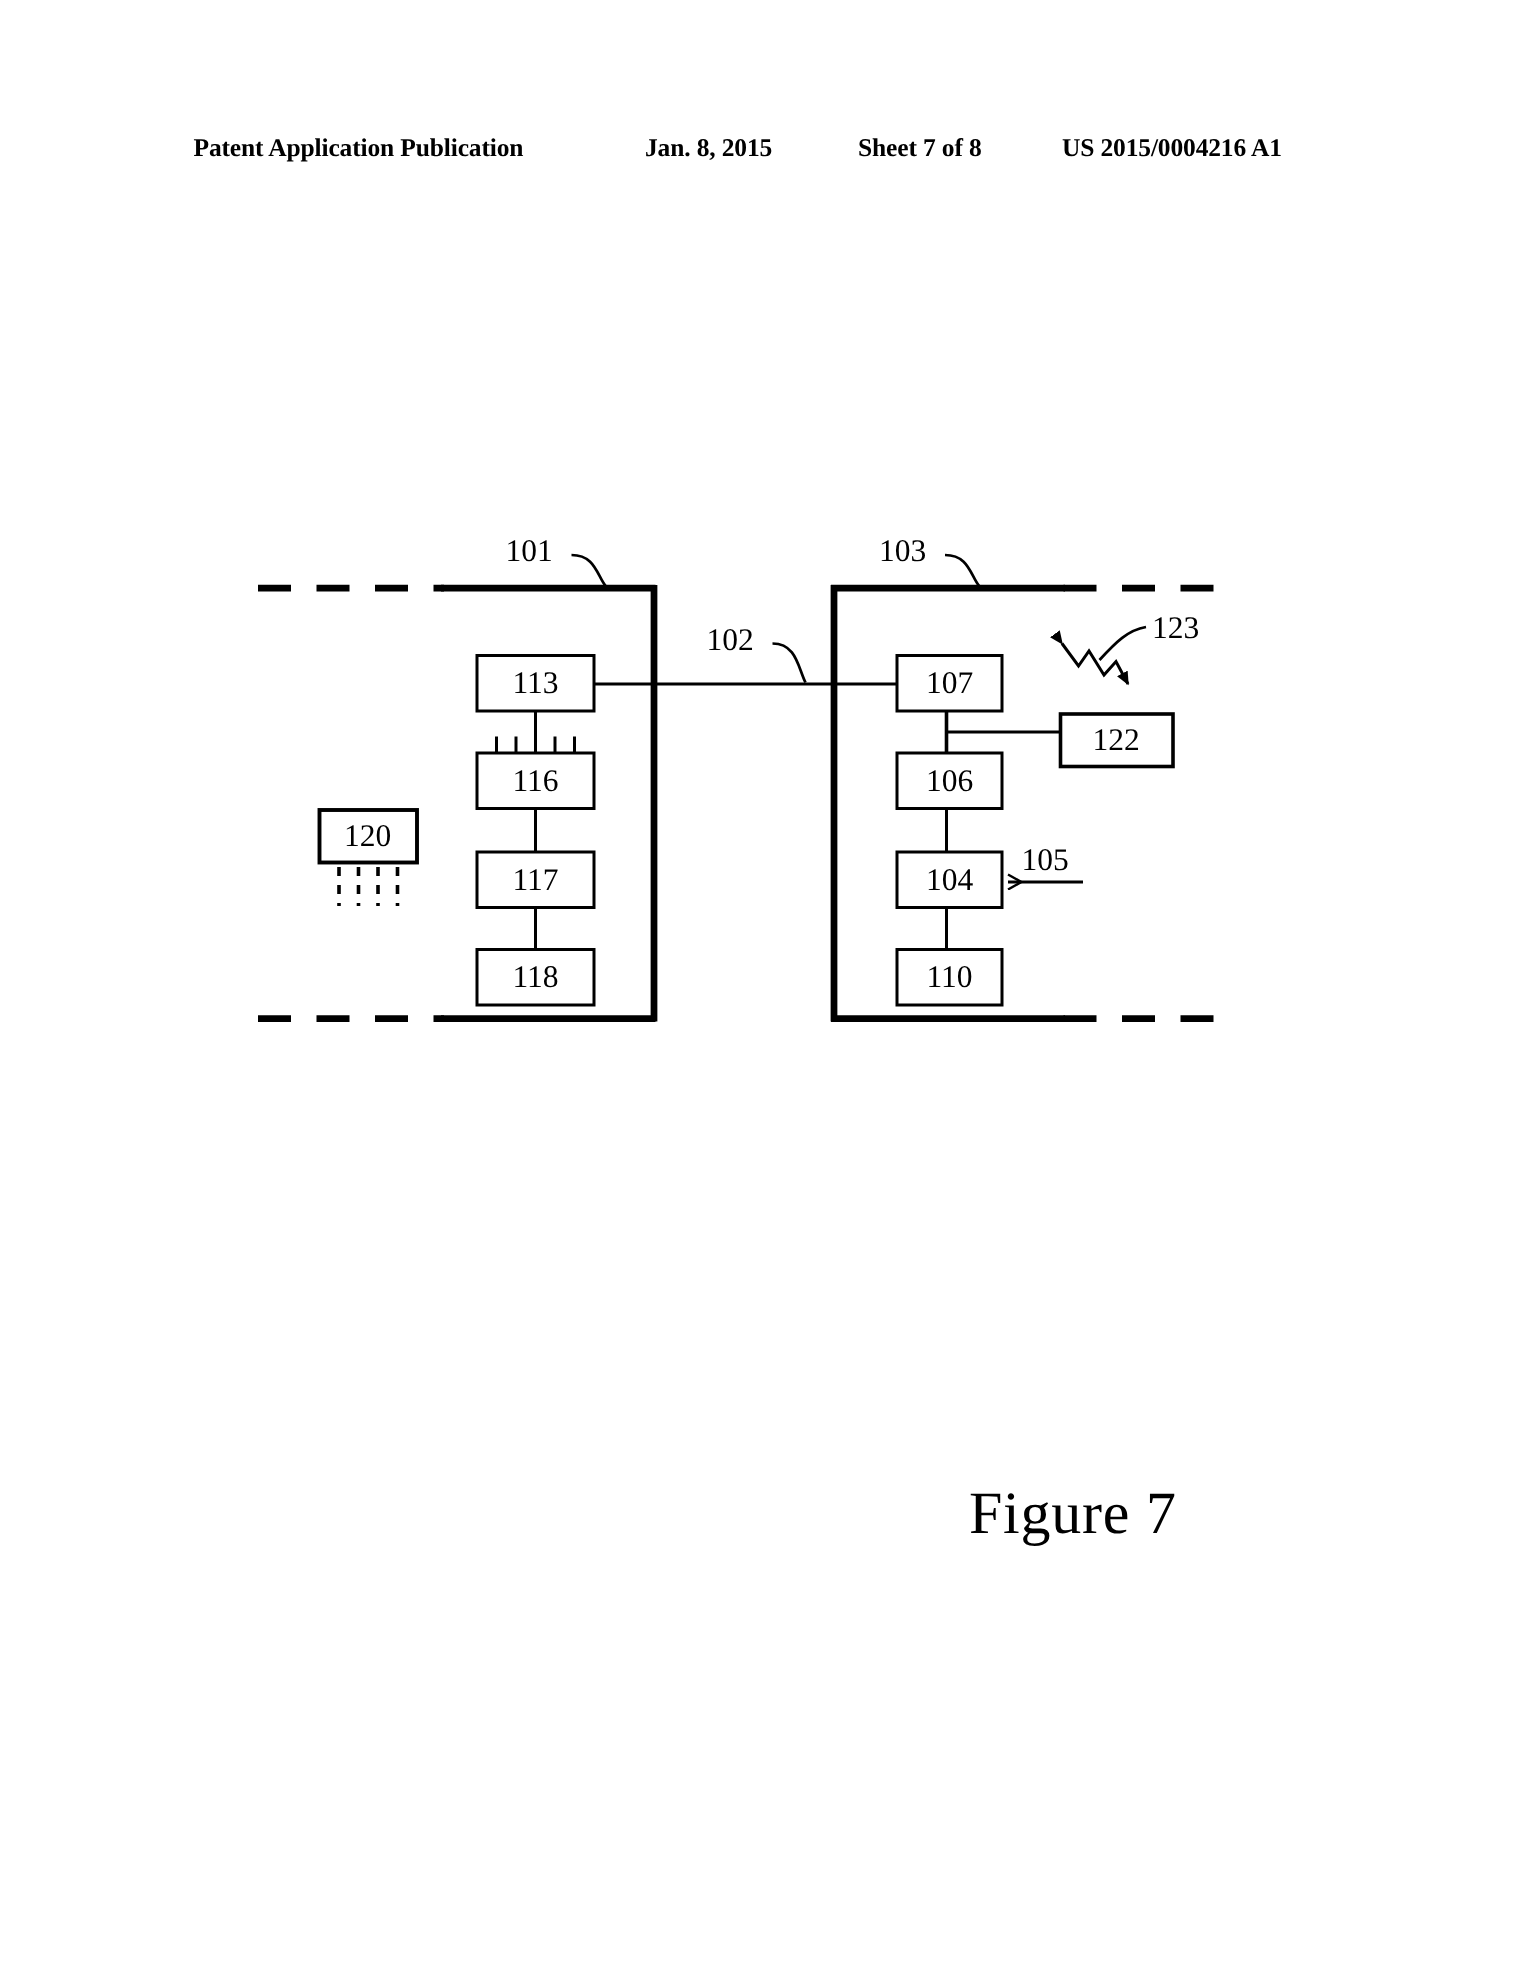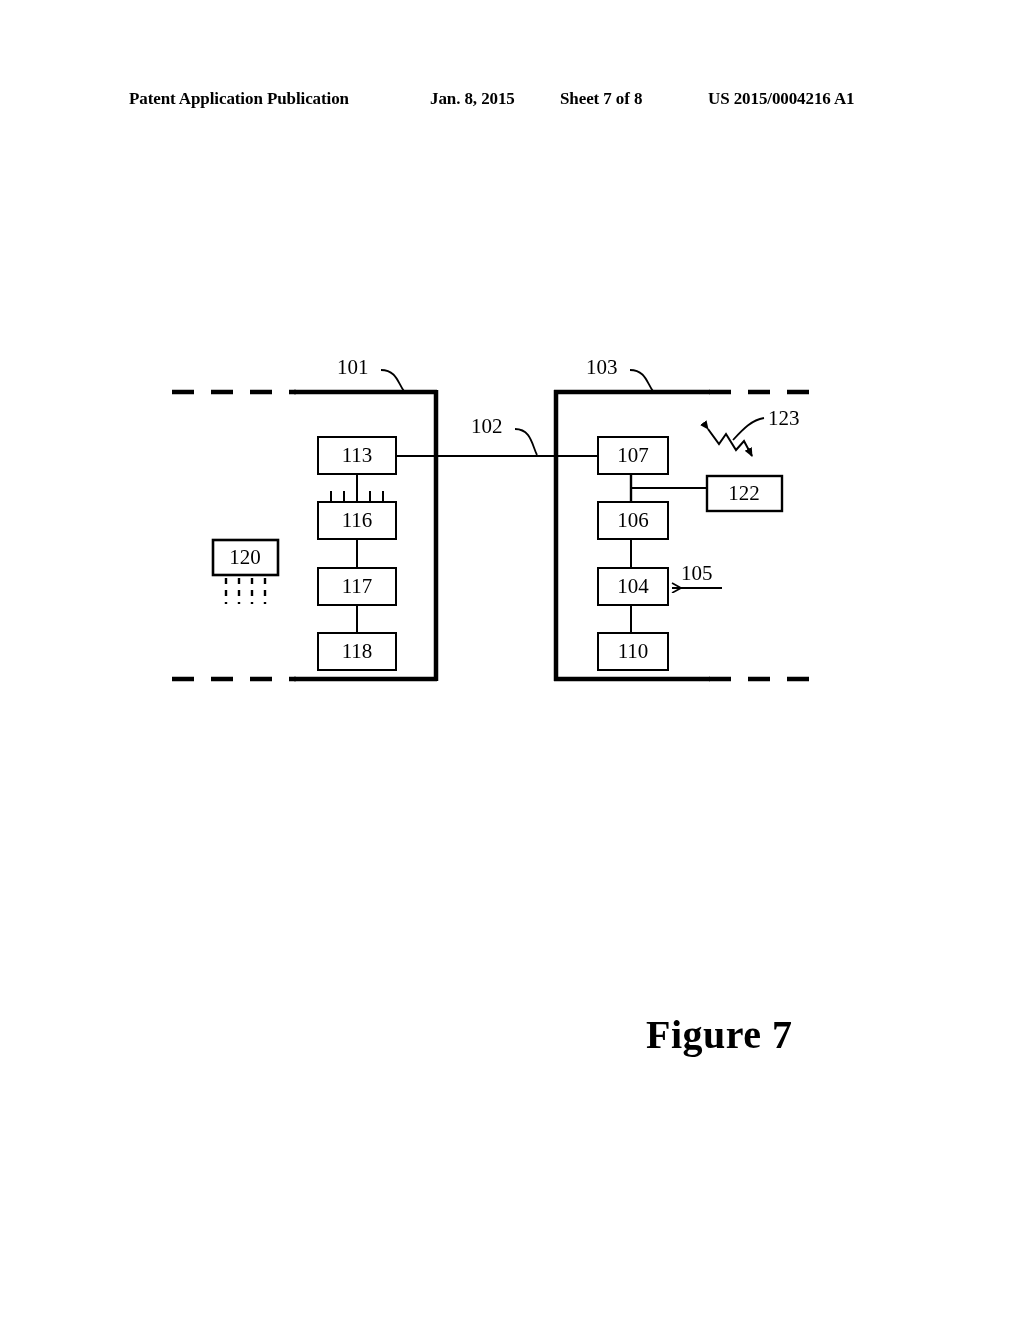--- a/index.html
+++ b/index.html
@@ -26,43 +26,42 @@
     display: flex;
     align-items: center;
     font-family: "Liberation Serif", "DejaVu Serif", serif;
     font-weight: bold;
     font-size: 17px;
     letter-spacing: -0.1px;
     white-space: nowrap;
   }
   .hdr-pub   { position: absolute; left: 129px; }
   .hdr-date  { position: absolute; left: 430px; }
-  .hdr-sheet { position: absolute; left: 560px; }
+  .hdr-sheet { position: absolute; left: 572px; }
   .hdr-num   { position: absolute; left: 708px; }
 
   
   #figure-canvas {
     position: absolute;
     left: 0;
     top: 0;
     width: 1024px;
     height: 1320px;
   }
 
   
   .fig-caption {
     position: absolute;
     left: 646px;
     top: 985px;
     font-family: "Liberation Serif", "DejaVu Serif", serif;
     font-size: 40px;
-    font-weight: bold;
+    font-weight: normal;
     letter-spacing: 0.5px;
     white-space: nowrap;
-    margin-top: 26px;
   }
 
   
   text.boxlabel {
     font-family: "Liberation Serif", "DejaVu Serif", serif;
     font-size: 21px;
     fill: #000;
   }
   text.reflabel {
     font-family: "Liberation Serif", "DejaVu Serif", serif;

